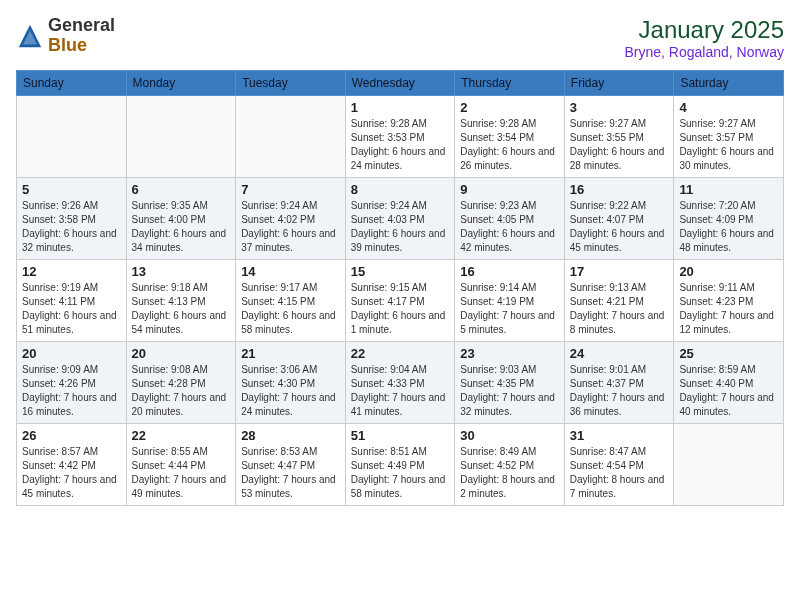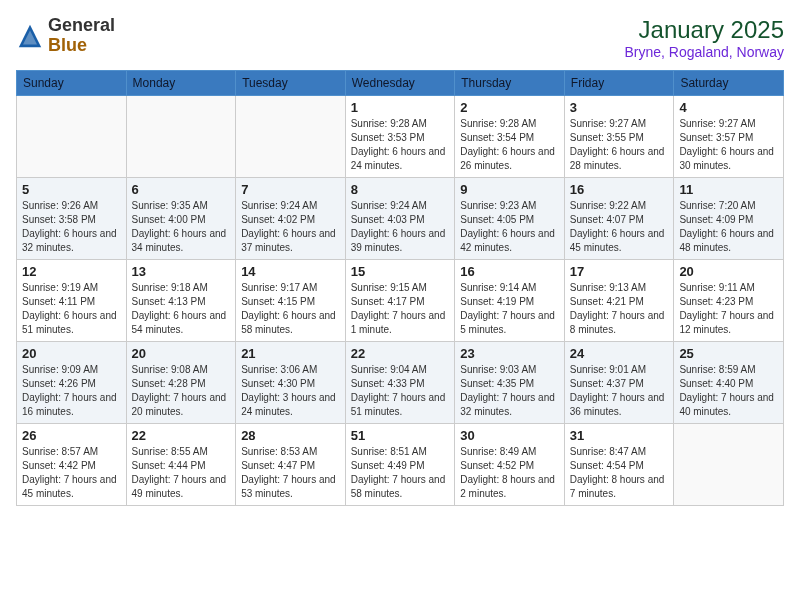--- a/index.html
+++ b/index.html
@@ -190,21 +190,21 @@
           <td>
             <div class="day-num">13</div>
             <div class="day-info"><span>Sunrise: 9:18 AM</span><br><span>Sunset: 4:13 PM</span><br><span>Daylight: 6 hours and 54 minutes.</span></div>
           </td>
           <td>
             <div class="day-num">14</div>
             <div class="day-info"><span>Sunrise: 9:17 AM</span><br><span>Sunset: 4:15 PM</span><br><span>Daylight: 6 hours and 58 minutes.</span></div>
           </td>
           <td>
             <div class="day-num">15</div>
-            <div class="day-info"><span>Sunrise: 9:15 AM</span><br><span>Sunset: 4:17 PM</span><br><span>Daylight: 7 hours and 1 minute.</span></div>
+            <div class="day-info"><span>Sunrise: 9:15 AM</span><br><span>Sunset: 4:17 PM</span><br><span>Daylight: 6 hours and 1 minute.</span></div>
           </td>
           <td>
             <div class="day-num">16</div>
             <div class="day-info"><span>Sunrise: 9:14 AM</span><br><span>Sunset: 4:19 PM</span><br><span>Daylight: 7 hours and 5 minutes.</span></div>
           </td>
           <td>
             <div class="day-num">17</div>
             <div class="day-info"><span>Sunrise: 9:13 AM</span><br><span>Sunset: 4:21 PM</span><br><span>Daylight: 7 hours and 8 minutes.</span></div>
           </td>
           <td>
@@ -216,25 +216,25 @@
           <td>
             <div class="day-num">20</div>
             <div class="day-info"><span>Sunrise: 9:09 AM</span><br><span>Sunset: 4:26 PM</span><br><span>Daylight: 7 hours and 16 minutes.</span></div>
           </td>
           <td>
             <div class="day-num">20</div>
             <div class="day-info"><span>Sunrise: 9:08 AM</span><br><span>Sunset: 4:28 PM</span><br><span>Daylight: 7 hours and 20 minutes.</span></div>
           </td>
           <td>
             <div class="day-num">21</div>
-            <div class="day-info"><span>Sunrise: 3:06 AM</span><br><span>Sunset: 4:30 PM</span><br><span>Daylight: 3 hours and 24 minutes.</span></div>
+            <div class="day-info"><span>Sunrise: 3:06 AM</span><br><span>Sunset: 4:30 PM</span><br><span>Daylight: 7 hours and 24 minutes.</span></div>
           </td>
           <td>
             <div class="day-num">22</div>
-            <div class="day-info"><span>Sunrise: 9:04 AM</span><br><span>Sunset: 4:33 PM</span><br><span>Daylight: 7 hours and 51 minutes.</span></div>
+            <div class="day-info"><span>Sunrise: 9:04 AM</span><br><span>Sunset: 4:33 PM</span><br><span>Daylight: 7 hours and 41 minutes.</span></div>
           </td>
           <td>
             <div class="day-num">23</div>
             <div class="day-info"><span>Sunrise: 9:03 AM</span><br><span>Sunset: 4:35 PM</span><br><span>Daylight: 7 hours and 32 minutes.</span></div>
           </td>
           <td>
             <div class="day-num">24</div>
             <div class="day-info"><span>Sunrise: 9:01 AM</span><br><span>Sunset: 4:37 PM</span><br><span>Daylight: 7 hours and 36 minutes.</span></div>
           </td>
           <td>

